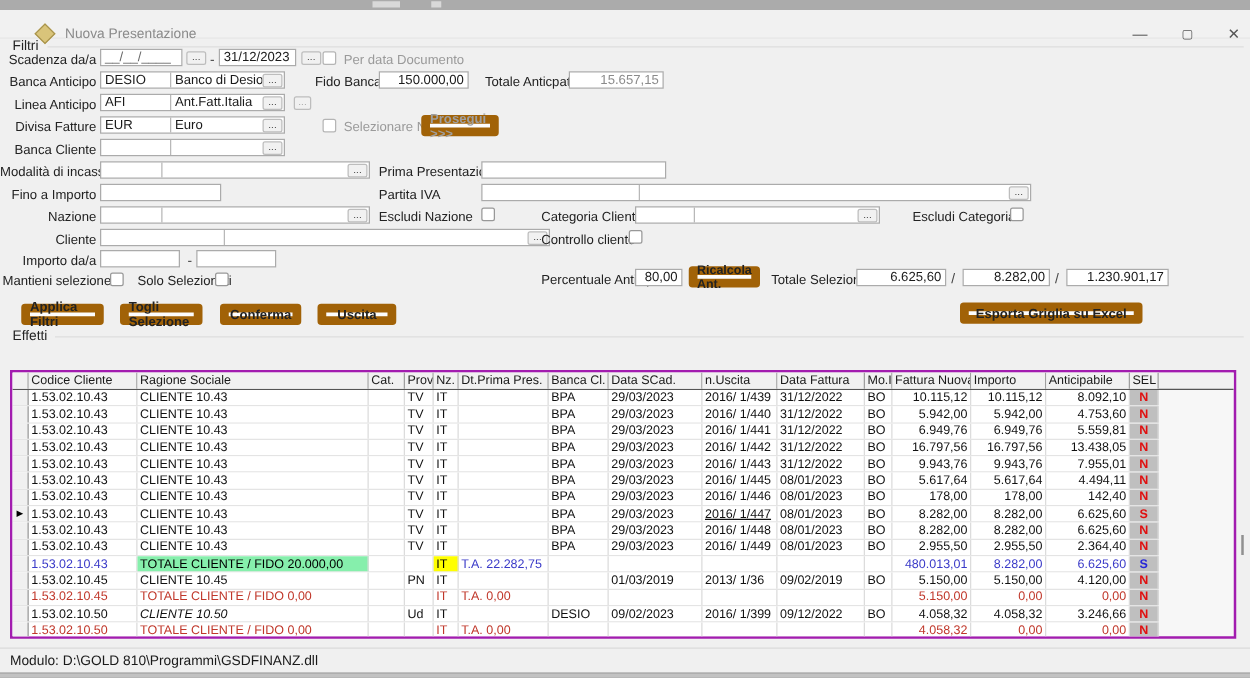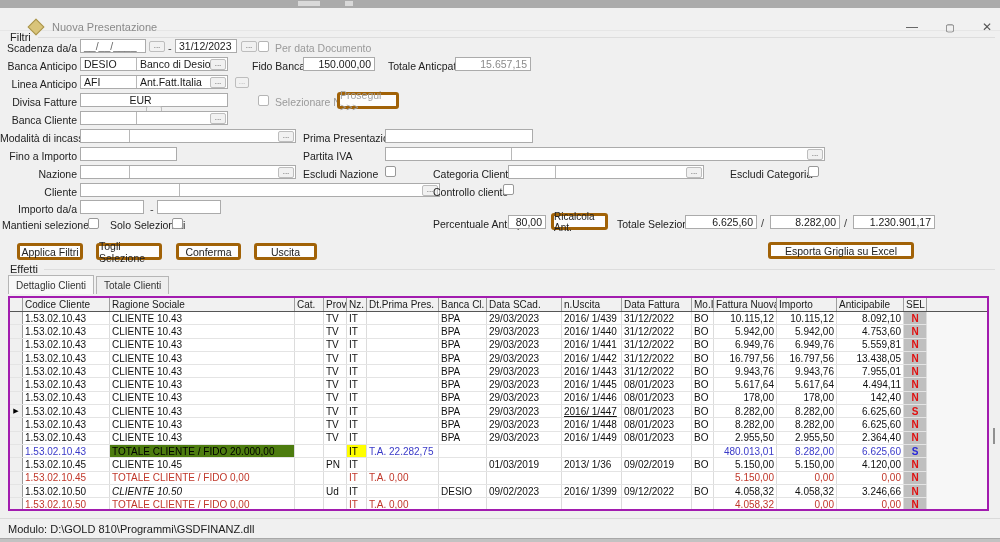--- a/index.html
+++ b/index.html
@@ -27,38 +27,38 @@
   .combo{position:absolute;height:14px;background:#fff;border:1px solid #ababab;display:flex;align-items:center;font-size:10.5px;box-sizing:border-box;}
   .combo .code{padding:0 3px;overflow:hidden;white-space:nowrap;flex:0 0 auto;}
   .combo .sep{width:1px;align-self:stretch;background:#b8b8b8;flex:0 0 auto;}
   .combo .desc{padding:0 3px;overflow:hidden;white-space:nowrap;flex:1 1 auto;}
   .browse{width:16px;height:11px;background:#f1f1f1;border:1px solid #bdbdbd;border-radius:2px;font-size:8px;line-height:8px;text-align:center;color:#444;flex:0 0 auto;margin-right:1px;box-sizing:border-box;}
   .browse.abs{position:absolute;}
   .browse.dis{color:#aaa;}
   .dash{position:absolute;color:#444;}
   .cb{position:absolute;width:11px;height:11px;background:#fff;border:1px solid #989898;border-radius:2px;box-sizing:border-box;}
   .cb.dis{border-color:#b5b5b5;}
-  .btn{position:absolute;background:#fdfdfd;border:3px solid #a16207;border-radius:3px;font-size:10.5px;display:flex;align-items:center;justify-content:center;color:#222;box-sizing:border-box;}
+  .btn{position:absolute;background:#fdfdfd;border:7px solid #a16207;border-radius:3px;font-size:10.5px;display:flex;align-items:center;justify-content:center;color:#222;box-sizing:border-box;font-weight:bold;}
   .btn.dis{color:#9f9f9f;}
   
   .tabs{position:absolute;left:8px;top:276px;height:18px;display:flex;align-items:flex-end;}
   .tab{height:17px;display:flex;align-items:center;padding:0 7px;font-size:10px;border:1px solid #b5b5b5;border-bottom:none;background:#eee;color:#333;margin-right:2px;}
   .tab.active{background:#f8f8f8;height:18px;}
   
   .grid{position:absolute;left:8px;top:296px;width:981px;height:215px;background:#f7f7f7;border:2px solid #a21caf;overflow:hidden;box-sizing:border-box;}
   .ghead{display:flex;height:14px;border-bottom:1px solid #555;background:#f1f1f1;box-sizing:border-box;}
   .hc{font-size:10px;display:flex;align-items:center;padding:0 2px;border-right:1px solid #9f9f9f;white-space:nowrap;overflow:hidden;box-sizing:border-box;background:#f1f1f1;flex:0 0 auto;}
   .gbody{}
   .gr{display:flex;height:13.3px;background:#fff;border-bottom:1px solid #e4e4e4;box-sizing:border-box;width:917px;}
   .gc{font-size:10px;display:flex;align-items:center;padding:0 2px;border-right:1px solid #dcdcdc;white-space:nowrap;overflow:visible;box-sizing:border-box;flex:0 0 auto;color:#111;}
   .gc.a-right{justify-content:flex-end;}
   .gc.c-gutter{background:#f0f0f0;border-right:1px solid #9a9a9a;justify-content:center;padding:0;font-size:7px;color:#000;}
   .gc.c-sel{background:#bfbfbf;color:#e01010;font-weight:bold;justify-content:center;font-size:10px;}
   .gr.t-blue .gc{color:#3a3ac8;}
-  .gr.t-blue .c-ragione{background:#4d7c0f;color:#000;text-align:right;}
+  .gr.t-blue .c-ragione{background:#86efac;color:#000;text-align:right;}
   .gr.t-blue .c-nz{background:#ffff00;color:#000;}
   .gr.t-blue .c-sel{color:#2828d8;}
   .gr.t-red .gc{color:#c0372a;}
   .gr.t-red .c-sel{color:#e01010;}
   .vthumb{position:absolute;left:993px;top:428px;width:2px;height:16px;background:#909090;}
   
   .statusbar{position:absolute;left:0;top:518px;width:1000px;height:20px;background:#f0f0f0;border-top:1px solid #dadada;display:flex;align-items:center;padding-left:8px;box-sizing:border-box;}
   .bottomedge{position:absolute;left:0;top:538px;width:1000px;height:4px;background:#c2c2c2;border-top:1px solid #a8a8a8;box-sizing:border-box;}
 </style>
 </head>
@@ -106,21 +106,21 @@
   <div class="lbl" style="top:78px;">Linea Anticipo</div>
   <div class="combo" style="left:80px;top:75px;width:148px;">
     <span class="code" style="width:49px;">AFI</span>
     <span class="sep"></span>
     <span class="desc">Ant.Fatt.Italia</span>
     <span class="browse">...</span>
   </div>
   <div class="browse abs dis" style="left:235px;top:77px;width:14px;">...</div>
 
   <div class="lbl" style="top:96px;">Divisa Fatture</div>
-  <div class="combo" style="left:80px;top:93px;width:148px;flex-direction:column;">
+  <div class="combo" style="left:80px;top:93px;width:148px;">
     <span class="code" style="width:49px;">EUR</span>
     <span class="sep"></span>
     <span class="desc">Euro</span>
     <span class="browse">...</span>
   </div>
   <div class="cb dis" style="left:258px;top:95px;"></div>
   <div class="lbl free dis" style="left:275px;top:96px;">Selezionare NC</div>
   <div class="btn dis" style="left:337px;top:92px;width:62px;height:17px;">Prosegui &gt;&gt;&gt;</div>
 
   <div class="lbl" style="top:114px;">Banca Cliente</div>
@@ -201,24 +201,20 @@
 
   <div class="btn" style="left:17px;top:243px;width:66px;height:17px;">Applica Filtri</div>
   <div class="btn" style="left:96px;top:243px;width:66px;height:17px;">Togli Selezione</div>
   <div class="btn" style="left:176px;top:243px;width:65px;height:17px;">Conferma</div>
   <div class="btn" style="left:254px;top:243px;width:63px;height:17px;">Uscita</div>
   <div class="btn" style="left:768px;top:242px;width:146px;height:17px;">Esporta Griglia su Excel</div>
 
   <div class="group-lbl" style="left:10px;top:263px;">Effetti</div>
   <div class="group-line" style="left:44px;top:269px;width:951px;"></div>
 
-  <div class="tabs">
-    <div class="tab active">Dettaglio Clienti</div>
-    <div class="tab">Totale Clienti</div>
-  </div>
 
   <div class="grid">
     <div class="ghead">
         <div class="hc" style="width: 13px;"></div>
         <div class="hc" style="width: 87px;">Codice Cliente</div>
         <div class="hc" style="width: 185px;">Ragione Sociale</div>
         <div class="hc" style="width: 29px;">Cat.</div>
         <div class="hc" style="width: 23px;">Prov.</div>
         <div class="hc" style="width: 20px;">Nz.</div>
         <div class="hc" style="width: 72px;">Dt.Prima Pres.</div>

